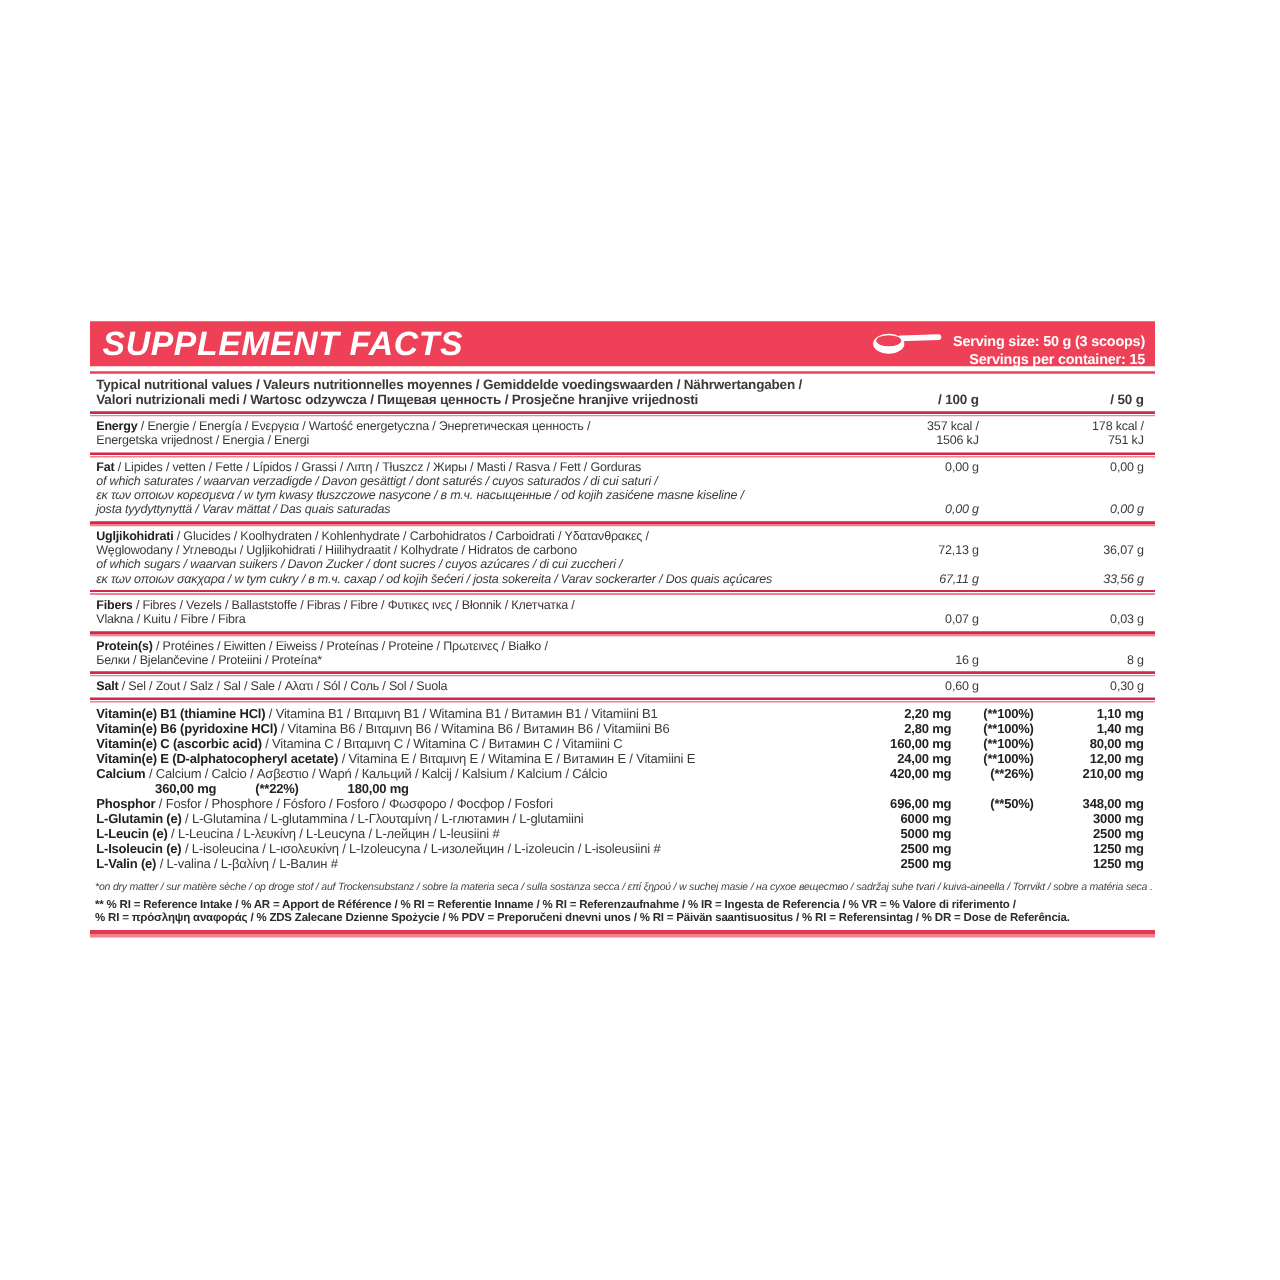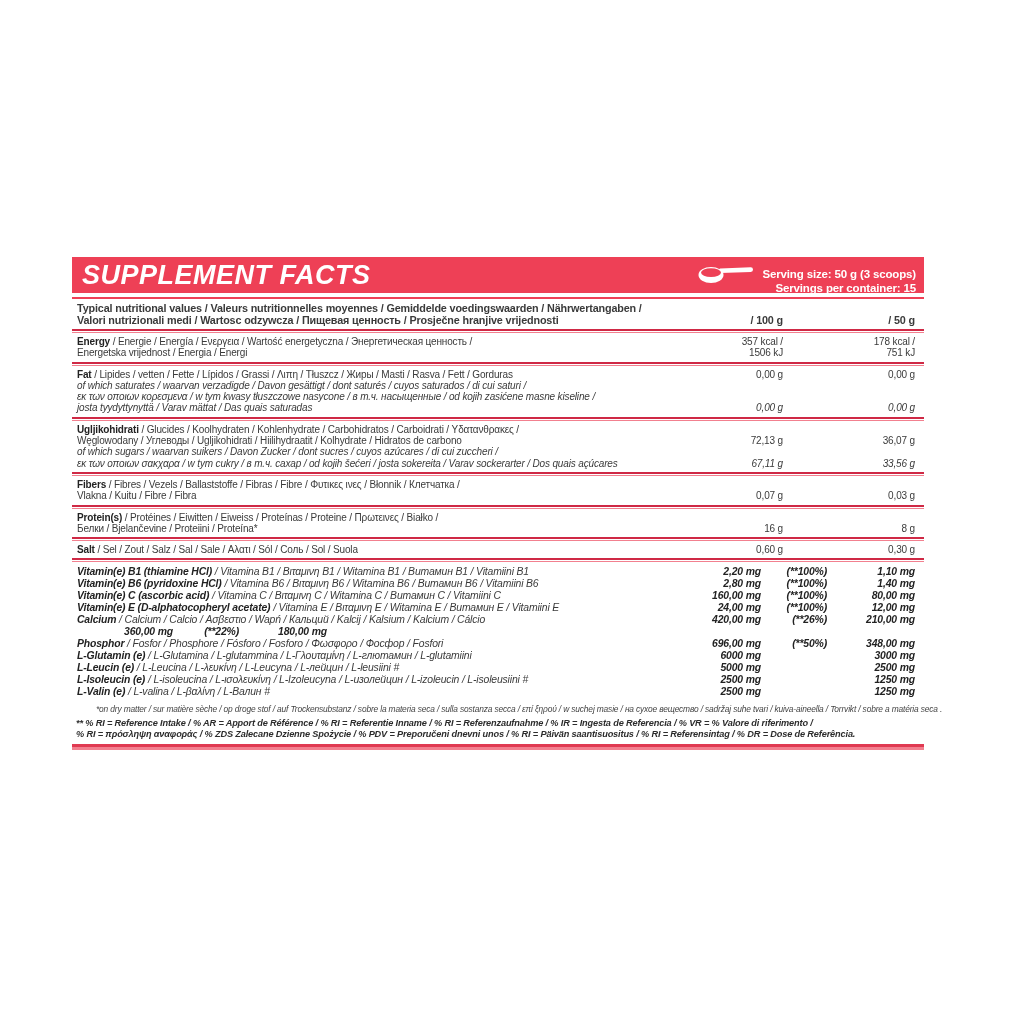--- a/index.html
+++ b/index.html
@@ -24,30 +24,30 @@
   .line{display:flex;font-size:10px;line-height:11.3px;white-space:nowrap;}
   .section{padding:3px 5px 3px 5px;}
   .names{flex:1;min-width:0;}
   .v100{width:110px;text-align:right;flex:none;}
   .v50{width:136px;text-align:right;flex:none;padding-right:4px;box-sizing:border-box;}
   .it{font-style:italic;}
   b{color:#222222;}
 
   
   .micro{padding:4px 5px 3px 5px;}
-  .mline{display:flex;font-size:10.4px;line-height:12px;white-space:nowrap;font-style:italic;}
+  .mline{display:flex;font-size:10.4px;line-height:12px;white-space:nowrap;}
   .mval1{width:96px;text-align:right;flex:none;font-weight:bold;color:#222;}
   .mpct{width:66px;text-align:right;flex:none;font-weight:bold;color:#222;}
   .mval2{width:92px;text-align:right;flex:none;font-weight:bold;color:#222;padding-right:4px;box-sizing:border-box;}
 
   
   .fnotes{padding:3px 4px 2px 4px;}
-  .fn1{font-style:italic;font-size:8.4px;line-height:10px;white-space:nowrap;color:#444;margin-left:20px;}
+  .fn1{font-style:italic;font-size:8.4px;line-height:10px;white-space:nowrap;color:#444;}
   .fn-group{margin-top:4px;}
-  .fnb{font-style:italic;font-weight:bold;font-size:9.2px;line-height:11px;white-space:nowrap;color:#2c2c2c;}
+  .fnb{font-weight:bold;font-size:9.2px;line-height:11px;white-space:nowrap;color:#2c2c2c;}
 </style>
 </head>
 <body>
 
 <div id="label">
 
   <div class="bar">
     <div class="title">SUPPLEMENT FACTS</div>
     <div class="serve">
       <span>

